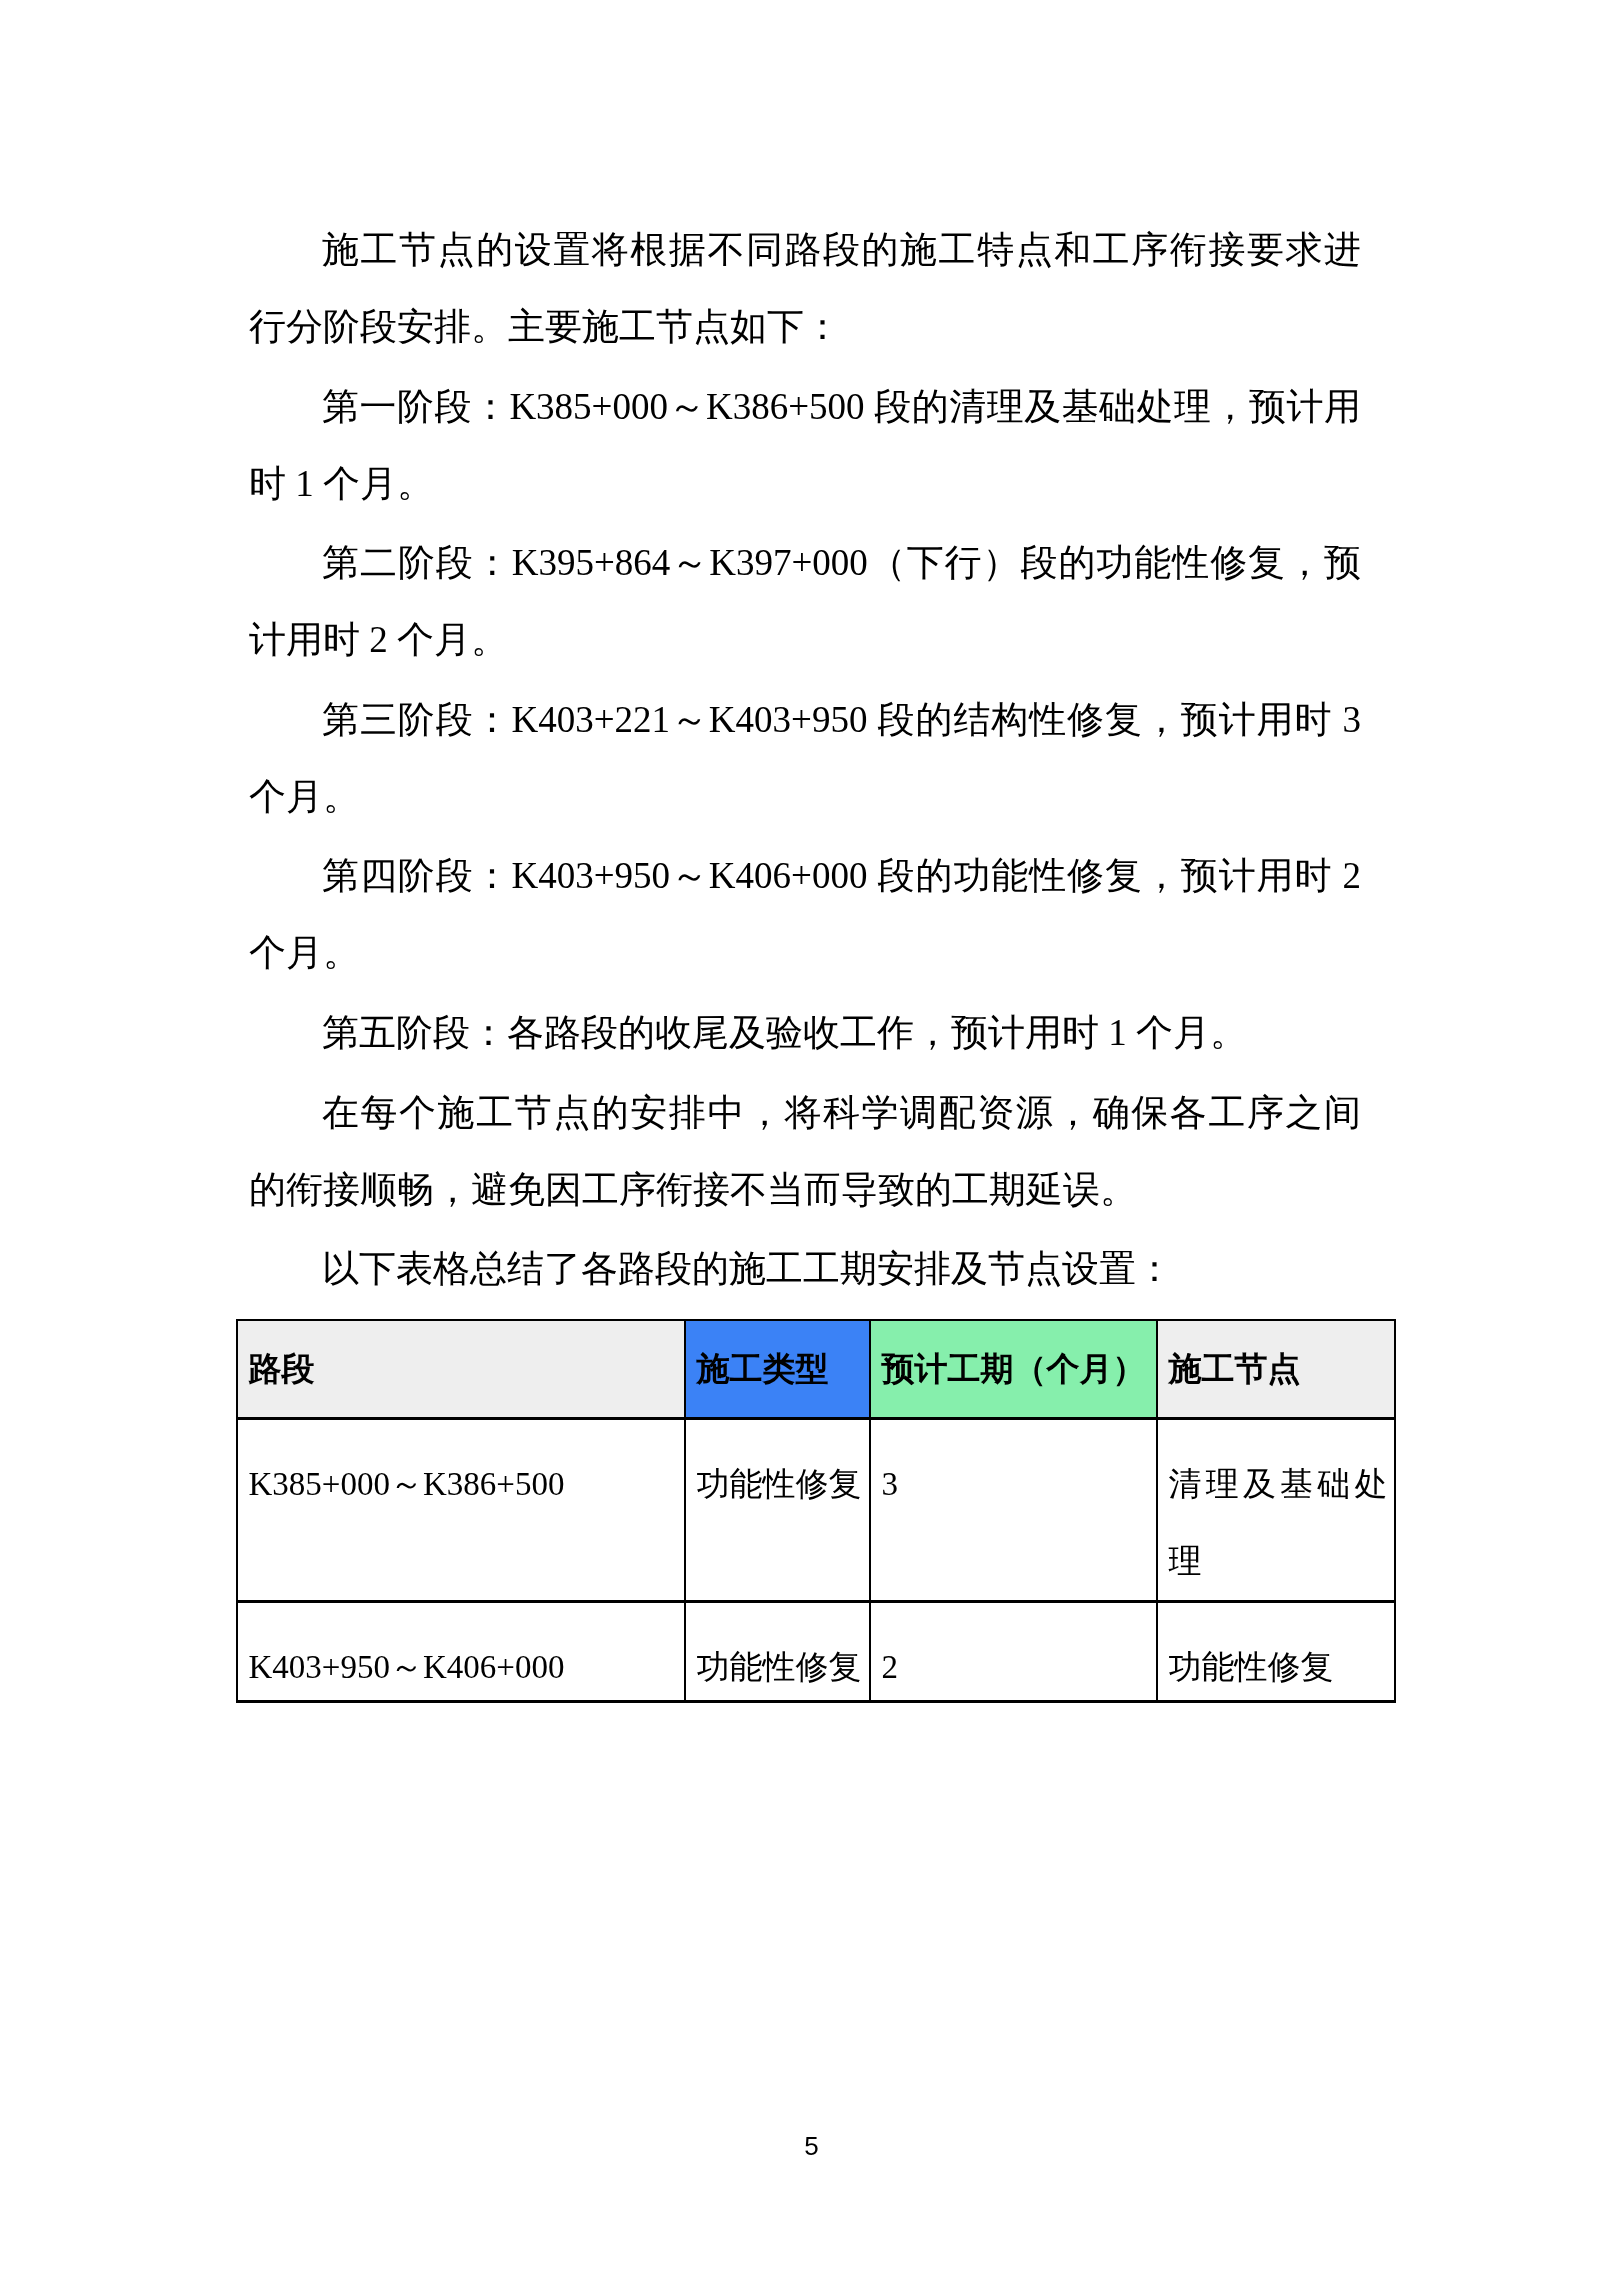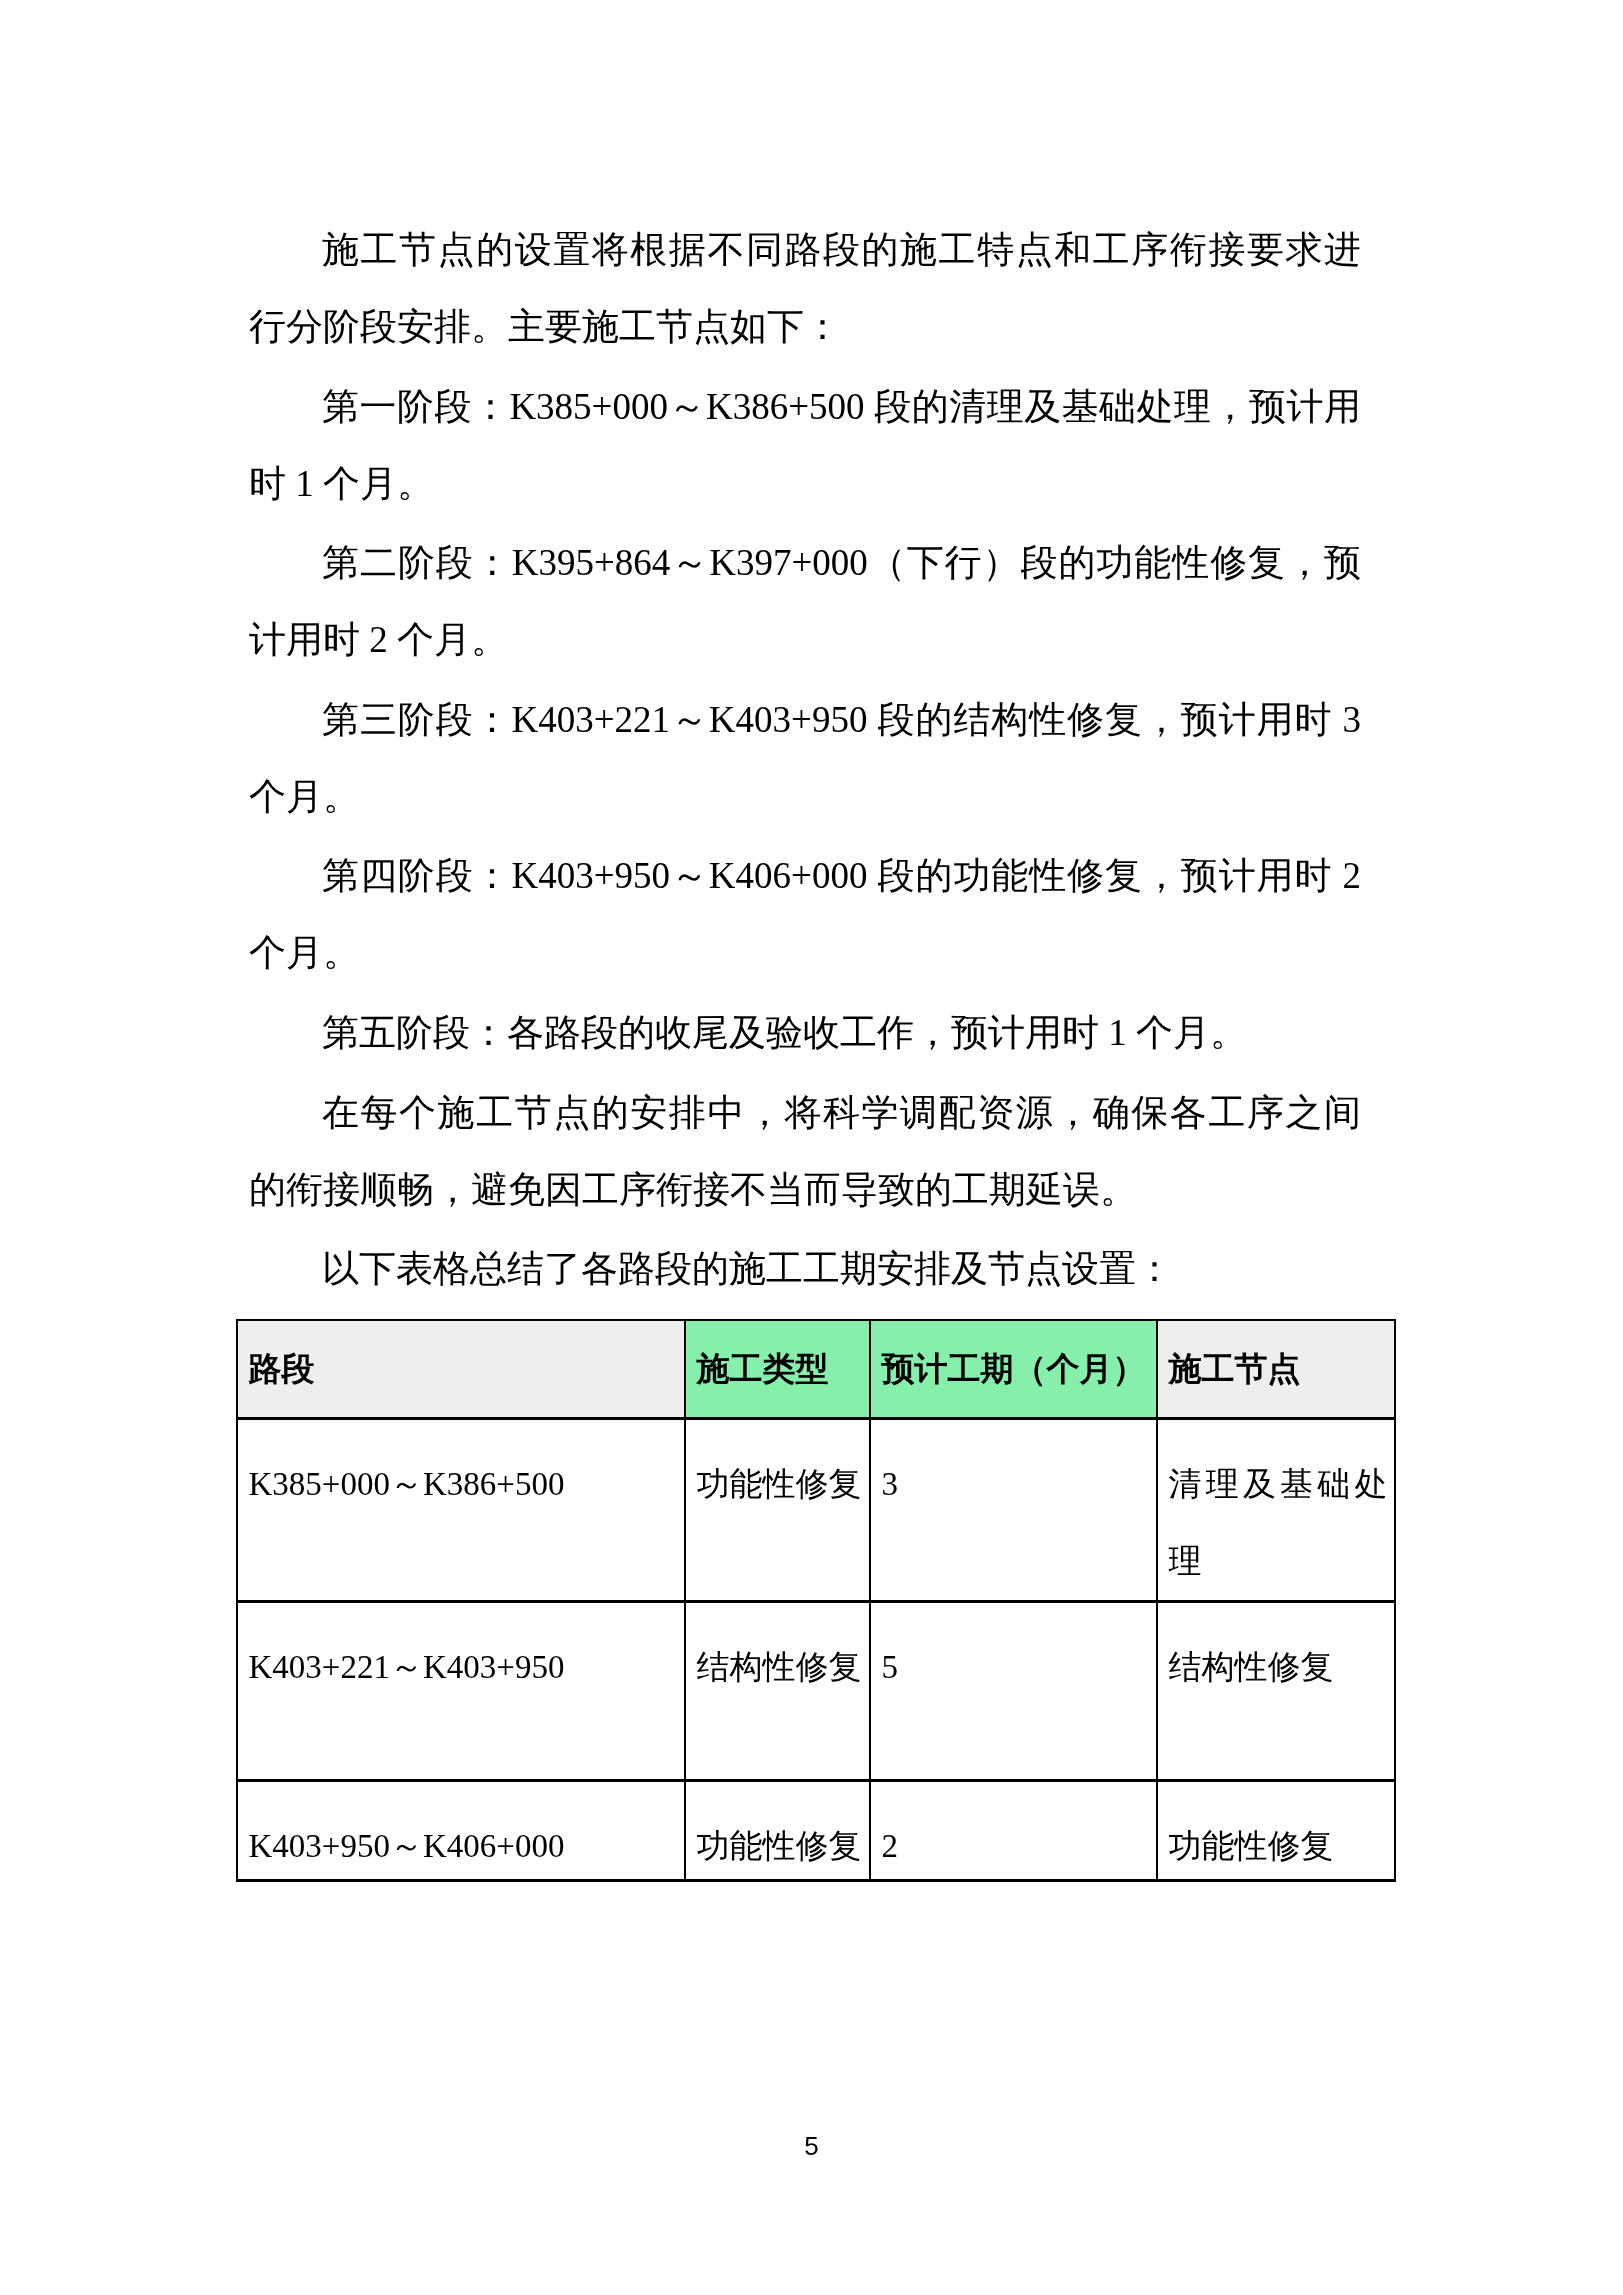--- a/index.html
+++ b/index.html
@@ -89,43 +89,35 @@
   <table class="sched" style="border-color: rgb(0, 0, 0);">
     <colgroup>
       <col style="width:448px">
         <col style="width:185px">
         <col style="width:287px">
         <col style="width:238px">
     </colgroup>
     <thead>
       <tr>
         <th style="background-color: rgb(238, 238, 238);">路段</th>
-        <th style="background-color: #86efac; margin-left: 8px;">施工类型</th>
+        <th style="background-color: #3b82f6; margin-left: 8px;">施工类型</th>
         <th style="background-color: #86efac;">预计工期（个月）</th>
         <th style="background-color: rgb(238, 238, 238);">施工节点</th>
       </tr>
     </thead>
     <tbody>
       <tr class="datarow">
         <td class="c1">K385+000～K386+500</td>
         <td>
             <div class="jwrap">功能性修复</div>
           </td>
         <td>3</td>
         <td>
             <div class="jwrap">清理及基础处理</div>
           </td>
-      </tr>
-      <tr class="datarow">
-        <td class="c1">K403+221～K403+950</td>
-        <td>
-            <div class="jwrap">结构性修复</div>
-          </td>
-        <td>5</td>
-        <td>结构性修复</td>
       </tr>
       <tr class="datarow-cut">
         <td class="c1">
             <div class="clip">K403+950～K406+000</div>
           </td>
         <td>
             <div class="clip">
               <div class="jwrap">功能性修复</div>
             </div>
           </td>

